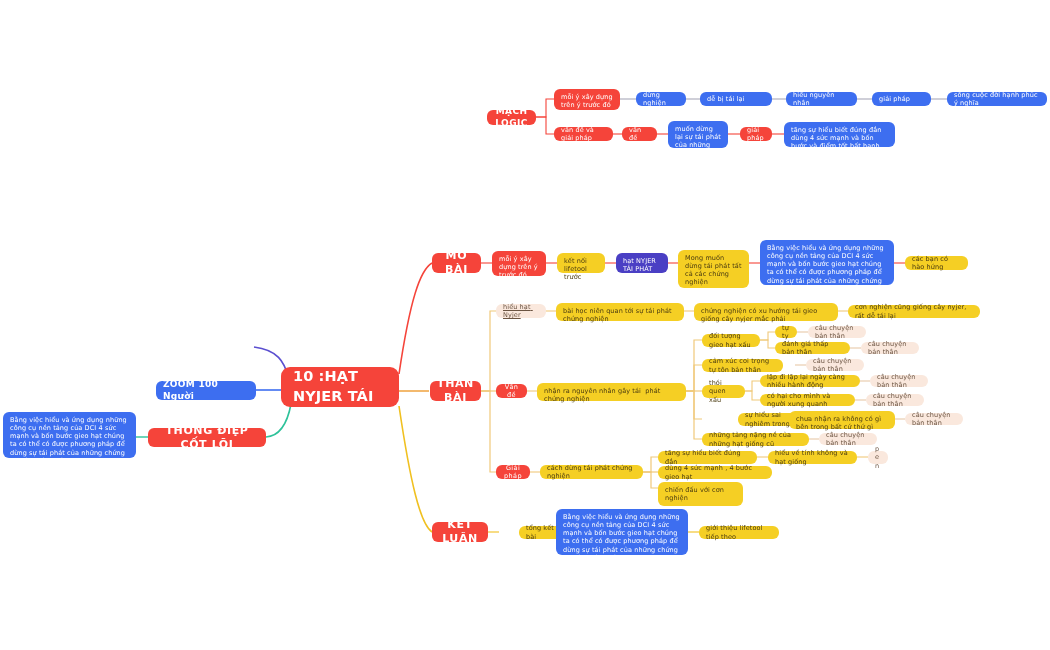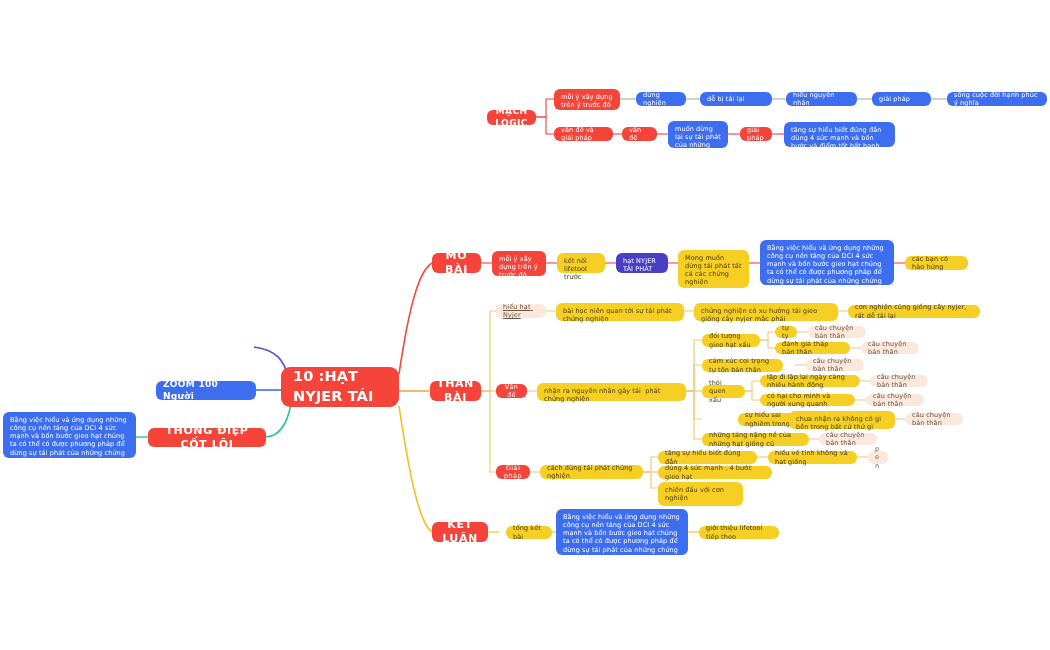--- a/index.html
+++ b/index.html
@@ -258,17 +258,17 @@
   <div class="node n-yellow" style="left:540px; top:465px; width:103px; height:14px;">cách dừng tái phát chứng nghiện</div>
 
   <div class="node n-yellow" style="left:658px; top:451px; width:99px; height:13px;">tăng sự hiểu biết đúng đắn</div>
   <div class="node n-yellow" style="left:768px; top:451px; width:89px; height:13px;">hiểu về tính không và hạt giống</div>
   <div class="node n-cream" style="left:868px; top:451px; width:20px; height:13px;">pen</div>
 
   <div class="node n-yellow" style="left:658px; top:466px; width:114px; height:13px;">dùng 4 sức mạnh , 4 bước gieo hạt</div>
   <div class="node n-yellow" style="left:658px; top:482px; width:85px; height:24px;">chiến đấu với cơn nghiện</div>
 
   <div class="node n-red-big" style="left:432px; top:522px; width:56px; height:20px;">KẾT LUẬN</div>
-  <div class="node n-yellow" style="left:506px; top:526px; width:46px; height:13px;">tổng kết bài</div>
+  <div class="node n-yellow" style="left:519px; top:526px; width:46px; height:13px;">tổng kết bài</div>
   <div class="node n-blue" style="left:556px; top:509px; width:132px; height:46px; align-items:flex-start;">Bằng việc hiểu và ứng dụng những công cụ nền tảng của DCI 4 sức mạnh và bốn bước gieo hạt chúng ta có thể có được phương pháp để dừng sự tái phát của những chứng nghiện hiệu quả</div>
   <div class="node n-yellow" style="left:699px; top:526px; width:80px; height:13px;">giới thiệu lifetool tiếp theo</div>
 
 </div>
 
 </body></html>

